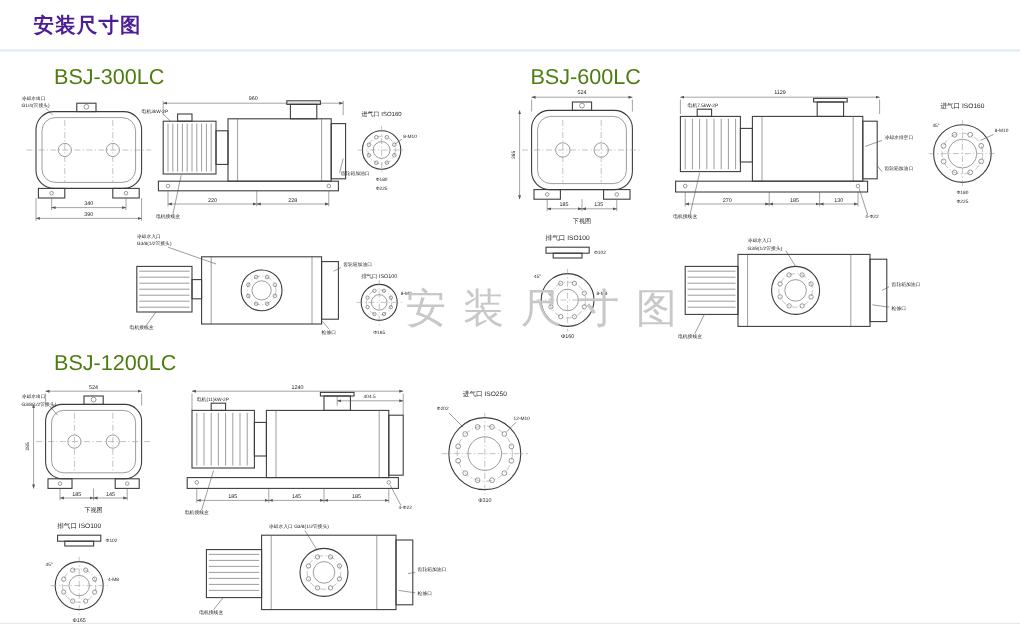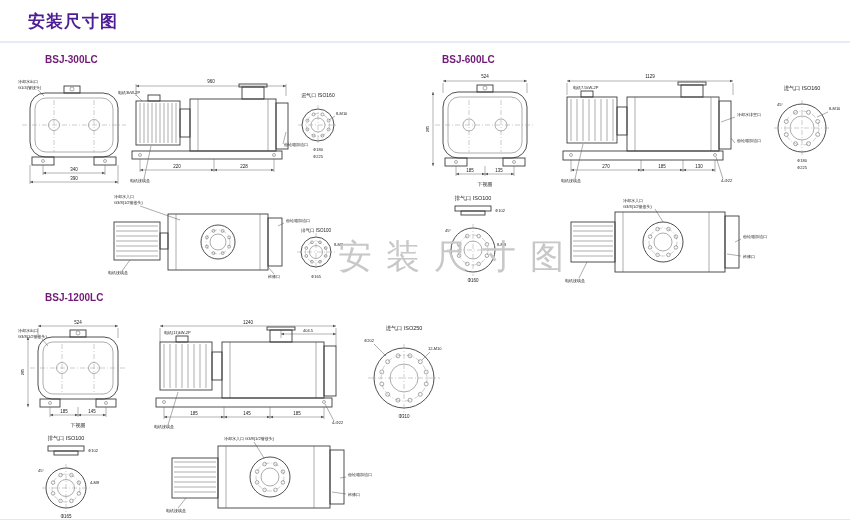--- a/index.html
+++ b/index.html
@@ -1,21 +1,21 @@
 <!DOCTYPE html>
 <html><head>
 <meta charset="utf-8">
 <style>
   *{margin:0;padding:0;box-sizing:border-box}
   html,body{width:850px;height:528px}
   body{position:relative;background:#ffffff;overflow:hidden;font-family:"Liberation Sans",sans-serif}
   .page-title{position:absolute;left:28px;top:10px;font-size:17px;font-weight:bold;color:#4c1d95;letter-spacing:1px}
   .top-rule{position:absolute;left:0;top:41px;width:850px;height:2px;background:#e4edf5}
   .bottom-rule{position:absolute;left:0;top:519px;width:850px;height:1px;background:#e8e8e8}
-  .model-title{position:absolute;font-size:10px;font-weight:700;color:#701a75;z-index:3}
+  .model-title{position:absolute;font-size:18px;font-weight:400;color:#4d7c0f;z-index:3}
   .mt-300{left:45px;top:54px}
   .mt-600{left:442px;top:54px}
   .mt-1200{left:45px;top:292px}
   .watermark{position:absolute;left:338px;top:234px;font-size:34px;letter-spacing:14px;color:#c8c8c8;z-index:30;pointer-events:none;white-space:nowrap}
   svg{position:absolute;overflow:visible}
   .ln{fill:none;stroke:#3c3c3c;stroke-width:.9}
   .th{fill:none;stroke:#5a5a5a;stroke-width:.5}
   .cl{fill:none;stroke:#9a9a9a;stroke-width:.5;stroke-dasharray:5 2 1 2}
   .dm{fill:none;stroke:#666;stroke-width:.5}
   svg text{fill:#222;font-family:"Liberation Sans",sans-serif}

